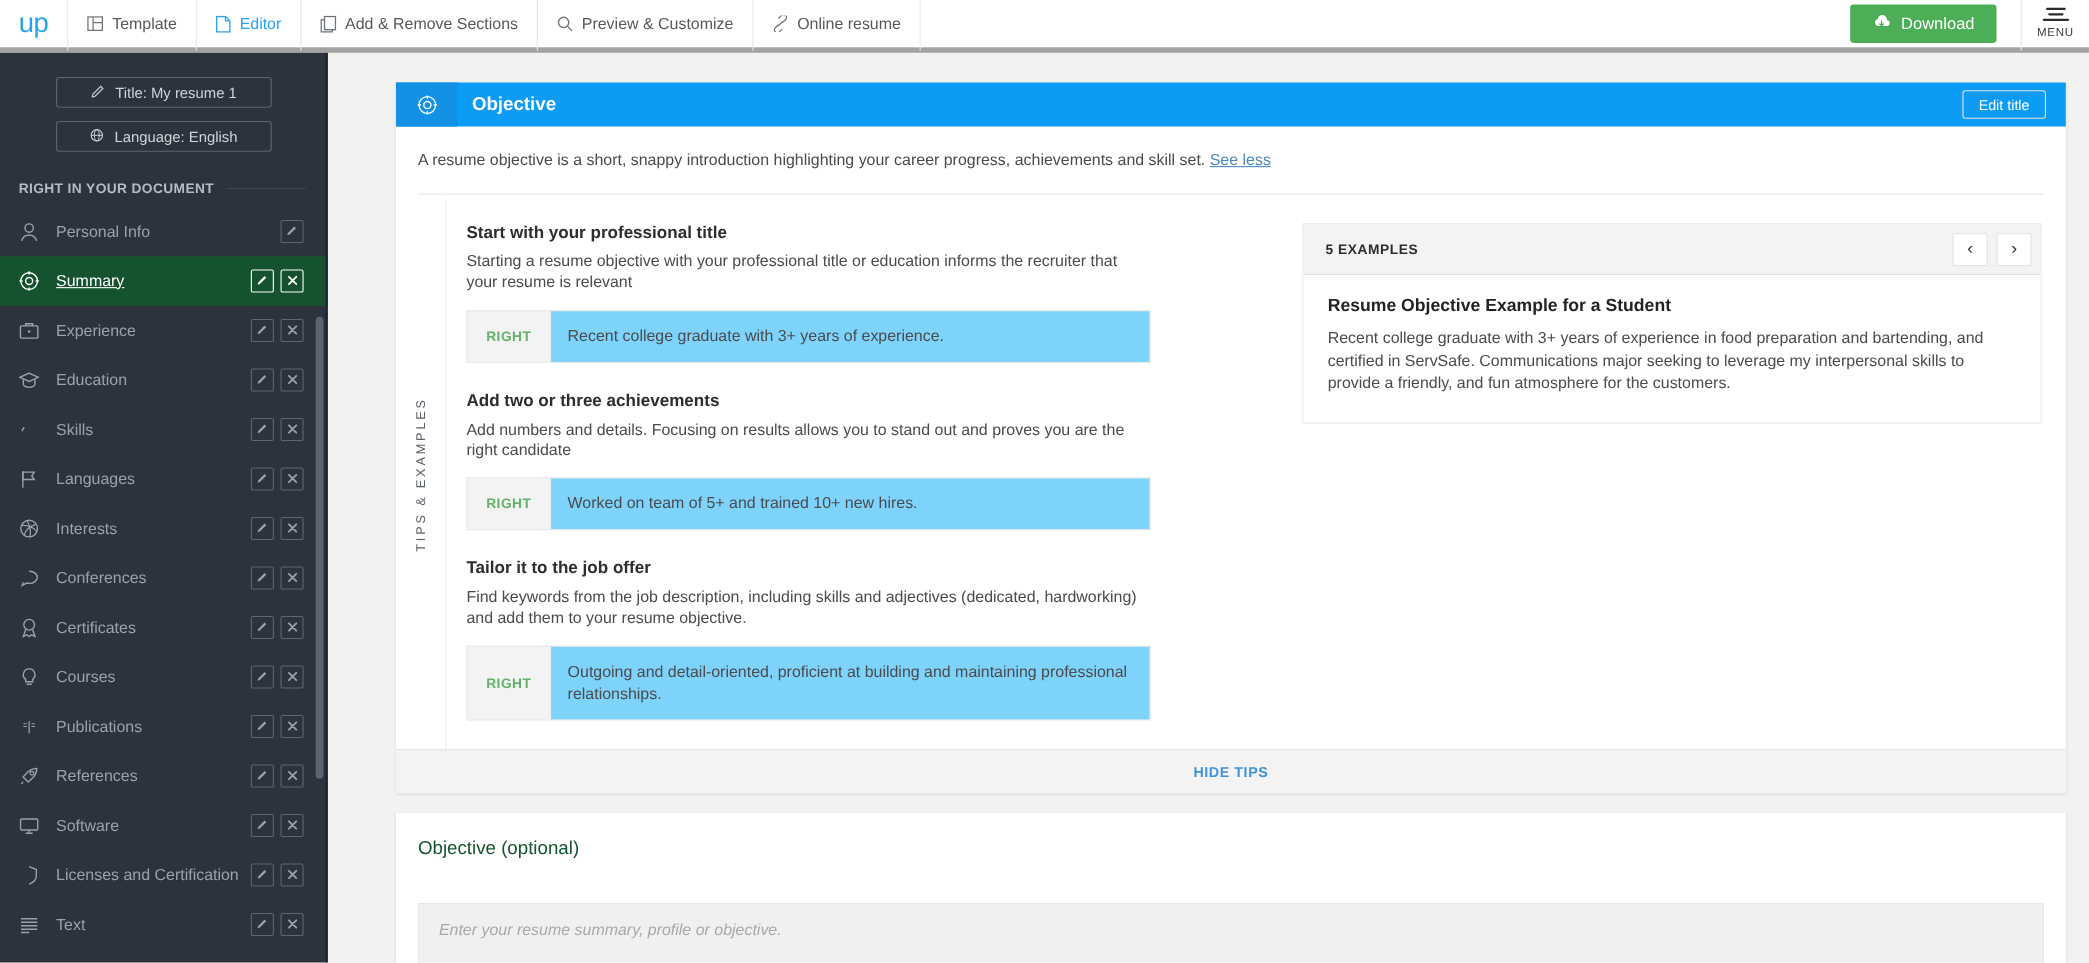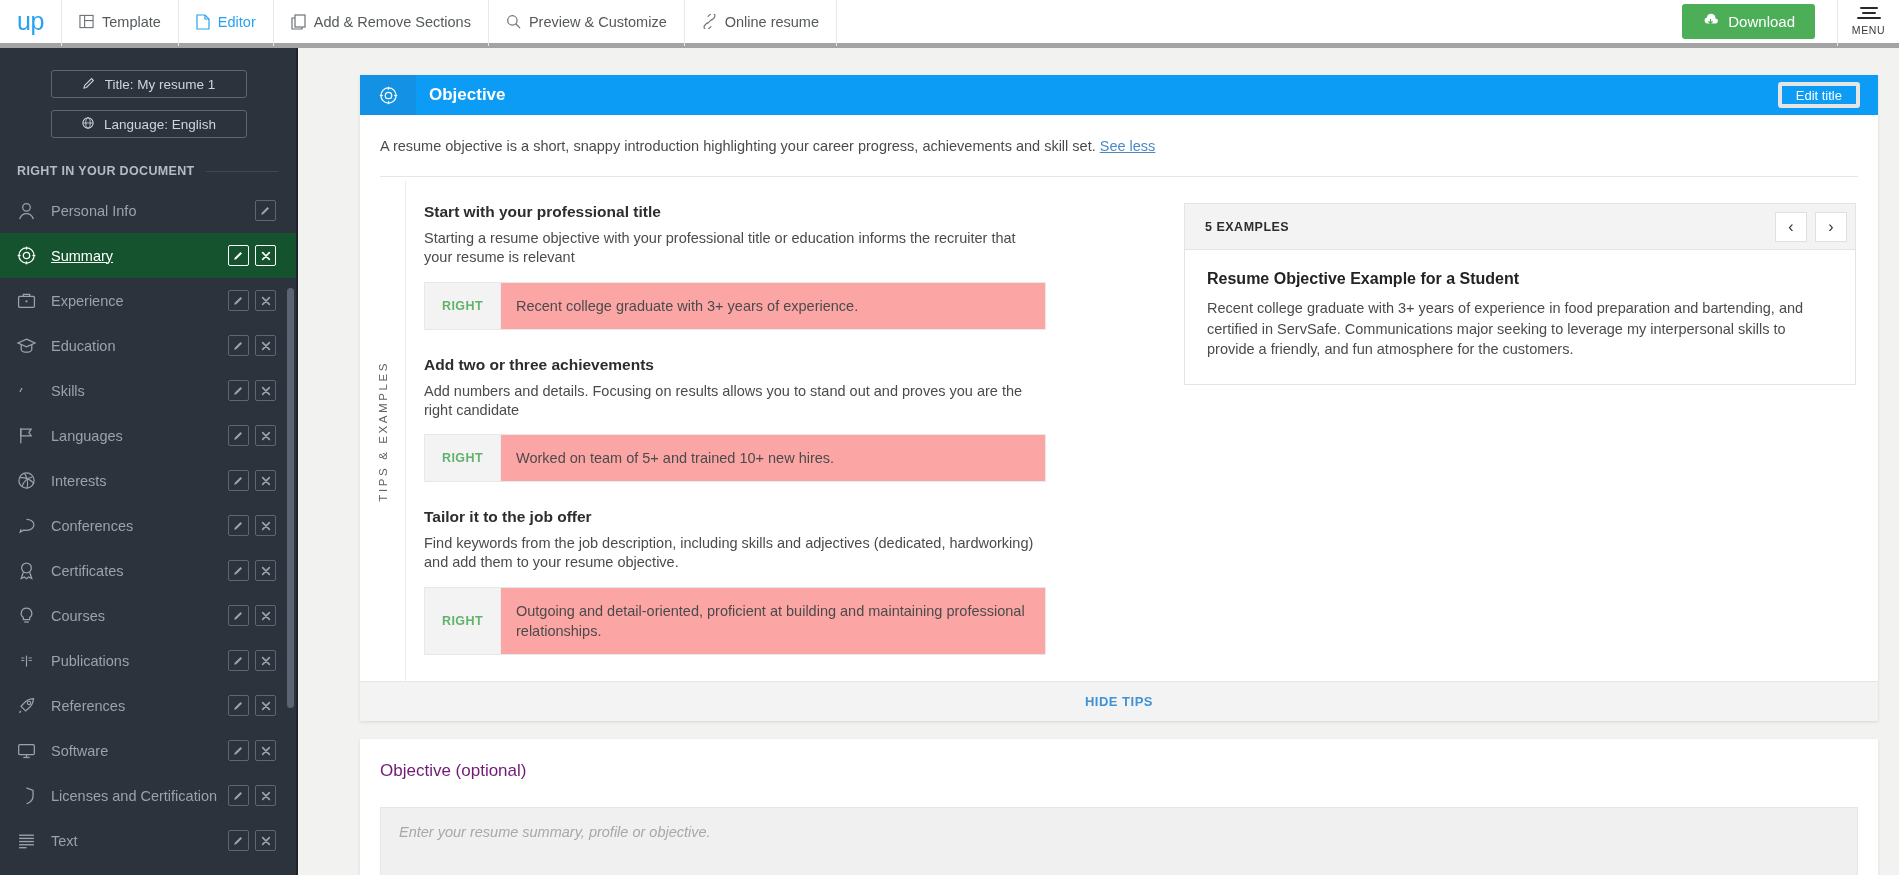--- a/index.html
+++ b/index.html
@@ -110,21 +110,21 @@
     display: flex; align-items: center;
   }
   .card-hdr .hdr-ic {
     width: 56px; height: 40px; background: #1391e4;
     display: flex; align-items: center; justify-content: center;
   }
   .card-hdr .hdr-title { color: #fff; font-size: 17px; font-weight: bold; margin-left: 13px; }
   .card-hdr .spc { flex: 1; }
   .edit-title-btn {
     height: 26px; padding: 0 14px; margin-right: 18px;
-    border: 4px solid #e5e5e5; border-radius: 3px;
+    border: 1px solid #e5e5e5; border-radius: 3px;
     background: transparent; color: #ffffff; font-size: 13px;
     font-family: inherit; cursor: pointer;
   }
 
   .intro {
     padding: 23px 0 0 20px;
     font-size: 14.5px; color: #4b4b4b;
   }
   .intro a { color: #4b88c4; }
   .divider { height: 1px; background: #e6e6e6; margin: 22px 20px 0 20px; }
@@ -150,21 +150,21 @@
     display: flex; align-items: stretch;
     background: #f3f3f3; border: 1px solid #e8e8e8;
     margin-top: 14px; margin-bottom: 26px; width: 622px;
   }
   .ex-badge {
     width: 75px; flex: 0 0 75px;
     display: flex; align-items: center; justify-content: center;
     font-size: 12.5px; font-weight: bold; color: #62b36a; letter-spacing: 0.4px;
   }
   .ex-text {
-    flex: 1; background: #fca5a5; border-left: 1px solid #ececec;
+    flex: 1; background: #7dd3fc; border-left: 1px solid #ececec;
     padding: 13px 15px; font-size: 14.5px; color: #4b4b4b; line-height: 1.38;
   }
 
   .ex-panel { border: 1px solid #e3e3e3; width: 100%; }
   .ex-panel-hdr {
     height: 46px; background: #f3f3f3; border-bottom: 1px solid #e3e3e3;
     display: flex; align-items: center; padding-left: 20px;
   }
   .ex-panel-hdr .ttl { font-size: 12.5px; font-weight: bold; color: #2d2d2d; letter-spacing: 0.5px; }
   .ex-panel-hdr .spc { flex: 1; }
@@ -185,21 +185,21 @@
     color: #3f93d6; font-size: 13px; font-weight: bold; letter-spacing: 0.5px;
     cursor: pointer;
   }
 
   .card2 {
     position: absolute; top: 0px; left: 62px;
     width: 1518px; background: #ffffff;
     box-shadow: 0 1px 3px rgba(0,0,0,0.10);
     padding: 22px 20px 0 20px;
   }
-  .card2 .c2h { font-size: 17px; color: #701a75; margin-bottom: 26px; }
+  .card2 .c2h { font-size: 17px; color: #14532d; margin-bottom: 40px; }
   .c2-field {
     background: #f0f0f0; border: 1px solid #e6e6e6;
     height: 120px; padding: 16px 18px;
     font-size: 14.5px; font-style: italic; color: #a8a8a8;
     cursor: text;
   }
 </style>
 </head>
 <body>
 

